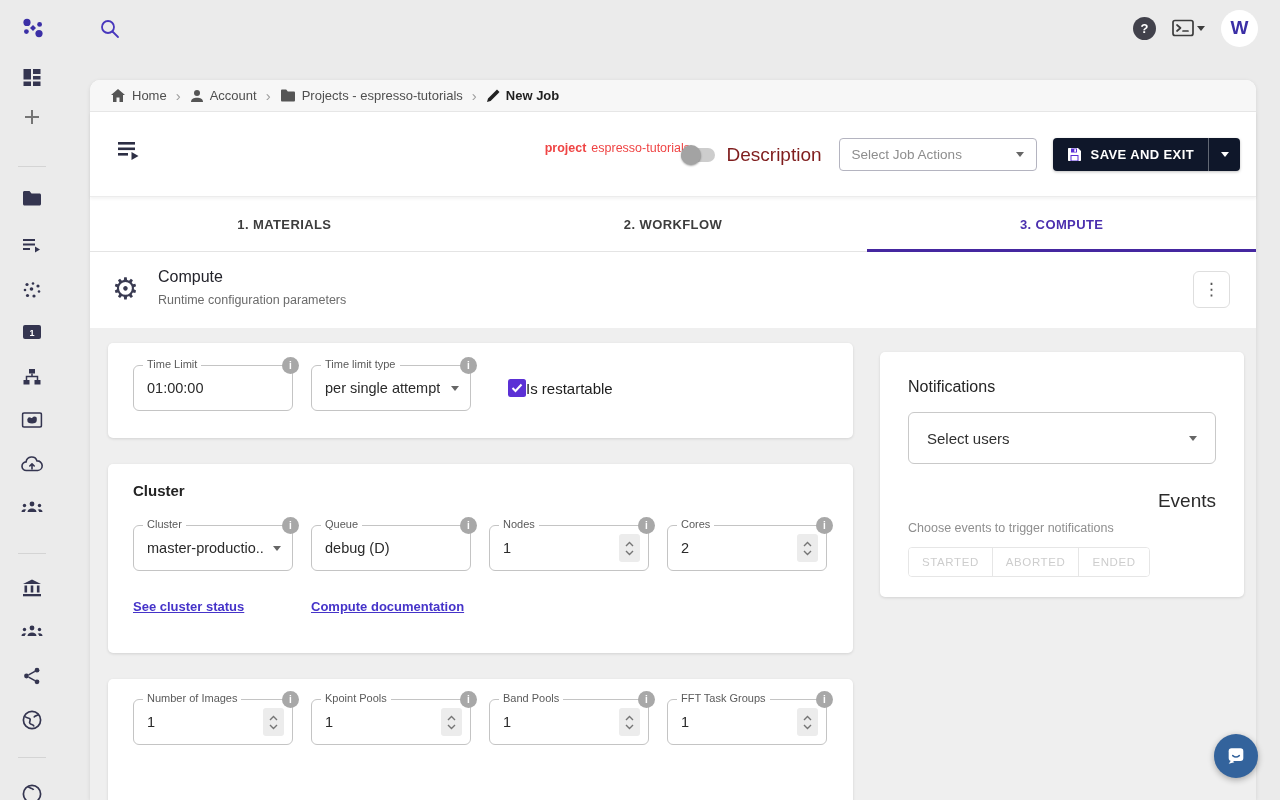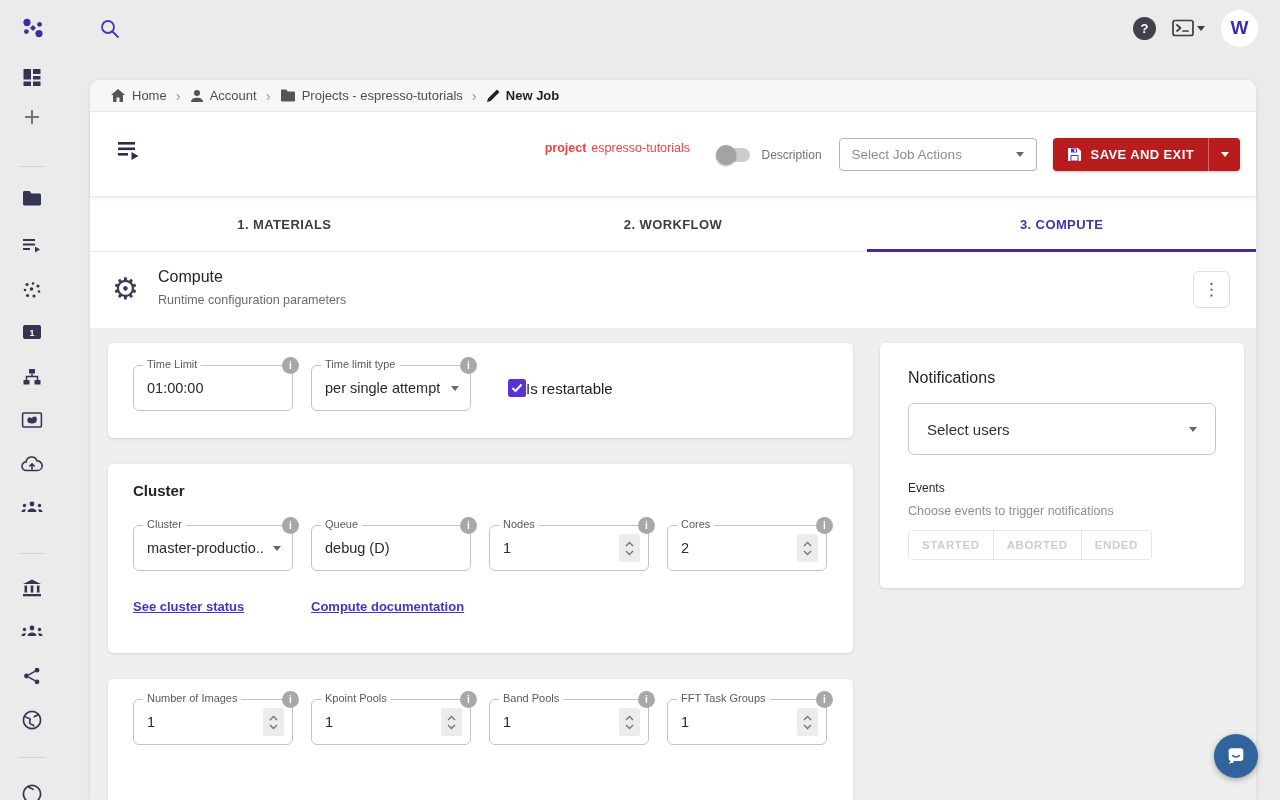--- a/index.html
+++ b/index.html
@@ -40,25 +40,25 @@
   .jobheader { position:relative; height:85px; border-bottom:1px solid #ececec; box-shadow:0 2px 3px rgba(0,0,0,.05); }
   .jh-icon { position:absolute; left:26px; top:26px; cursor:pointer; }
   .jh-titleblock { position:absolute; left:68px; top:16px; width:532px; }
   .jh-title { font-size:16px; color:#20242f; padding-bottom:7px; border-bottom:1px dashed #c6c6c6; cursor:text; }
   .jh-project { margin-top:13px; font-size:12.5px; color:#ef4444;text-align:right; }
   .jh-project b { margin-right:5px; }
   .jh-right { position:absolute; right:16px; top:0; height:85px; display:flex; align-items:center; }
   .toggle { width:34px; height:14px; background:#cdcdcd; border-radius:7px; position:relative; cursor:pointer; }
   .toggle .knob { position:absolute; left:0; top:-3px; width:20px; height:20px; border-radius:50%; background:#a3a3a3;
                   box-shadow:0 1px 2px rgba(0,0,0,.35); }
-  .desc-label { margin-left:12px; font-size:12px; color:#737373; }
+  .desc-label { margin-left:12px; font-size:19px; color:#7f1d1d; }
   .actions-select { margin-left:17px; width:198px; height:33px; border:1px solid #b4b4c0; border-radius:4px; background:#fff;
                     display:flex; align-items:center; padding:0 12px; cursor:pointer; }
   .actions-select span { flex:1; font-size:13.5px; color:#8d8d8d; }
-  .savebtn { margin-left:16px; height:33px; display:flex; background:#b91c1c; border-radius:4px; overflow:hidden;
+  .savebtn { margin-left:16px; height:33px; display:flex; background:#0f172a; border-radius:4px; overflow:hidden;
              box-shadow:0 1px 3px rgba(0,0,0,.25); cursor:pointer; }
   .save-main { display:flex; align-items:center; gap:9px; padding:0 14px; }
   .save-main span { color:#fff; font-size:13px; font-weight:bold; letter-spacing:.4px; }
   .save-caret { width:32px; display:flex; align-items:center; justify-content:center; border-left:1px solid rgba(255,255,255,.35); }
   .save-caret i { width:0; height:0; border-left:4px solid transparent; border-right:4px solid transparent; border-top:5px solid #fff; }
 
   .tabs { display:flex; height:55px; border-bottom:1px solid #e4e4e4; }
   .tab { flex:1; position:relative; display:flex; align-items:center; justify-content:center;
          font-size:13px; font-weight:bold; letter-spacing:.4px; color:#3d3d3d; cursor:pointer; }
   .tab.active { color:#4b2fae; }
@@ -69,21 +69,21 @@
   .ch-title { position:absolute; left:68px; top:16px; font-size:16px; color:#23232b; }
   .ch-sub { position:absolute; left:68px; top:41px; font-size:12.5px; color:#6b6b6b; }
   .kebab-btn { position:absolute; right:26px; top:19px; width:37px; height:37px; border:1px solid #dedede; border-radius:6px;
                background:#fff; display:flex; align-items:center; justify-content:center; font-size:17px; color:#555; cursor:pointer; }
 
   .content { position:absolute; left:0; right:0; top:248px; bottom:0; background:#efefef; overflow:hidden; }
   .card { position:absolute; background:#fff; border-radius:5px; box-shadow:0 1px 3px rgba(0,0,0,.12); }
   .card-a { left:18px; top:15px; width:745px; height:95px; padding:22px 0 0 25px; }
   .card-b { left:18px; top:136px; width:745px; height:189px; padding:18px 0 0 25px; }
   .card-c { left:18px; top:351px; width:745px; height:200px; padding:20px 0 0 25px; }
-  .card-r { left:790px; top:15px; width:364px; height:245px; padding:26px 28px 0 28px; }
+  .card-r { left:790px; top:24px; width:364px; height:245px; padding:26px 28px 0 28px; }
 
   .crow { display:flex; align-items:center; }
   .field { position:relative; width:160px; height:46px; border:1px solid #c4c4c4; border-radius:6px; background:#fff;
            margin-right:18px; cursor:text; }
   .flabel { position:absolute; top:-8px; left:9px; padding:0 4px; background:#fff; font-size:11px; color:#5a5a5a; white-space:nowrap; }
   .fvalue { position:absolute; left:13px; top:50%; transform:translateY(-50%); font-size:14.5px; color:#2a2a2a;
             white-space:nowrap; overflow:hidden; max-width:118px; }
   .info-badge { position:absolute; top:-9px; right:-7px; width:17px; height:17px; border-radius:50%; background:#a8a8a8;
                 color:#fff; font-size:10px; font-weight:bold; display:flex; align-items:center; justify-content:center; cursor:pointer; }
   .sel-caret { position:absolute; right:11px; top:50%; margin-top:-2px; width:0; height:0;
@@ -99,24 +99,24 @@
   .card-b .card-h { margin-bottom:26px; }
   .card-c .card-h { margin-bottom:25px; }
   .linkrow { display:flex; margin-top:28px; }
   .plink { font-size:13px; font-weight:bold; color:#4533c9; text-decoration:underline; cursor:pointer; }
   .plink:first-child { width:178px; }
 
   .notif-title { font-size:16px; color:#242424; }
   .users-select { margin-top:16px; height:52px; border:1px solid #c9c9c9; border-radius:6px; position:relative;
                   display:flex; align-items:center; padding:0 18px; cursor:pointer; }
   .users-select span { flex:1; font-size:15px; color:#303030; }
-  .events-title { margin-top:26px; font-size:12px; color:#2b2b2b; }
+  .events-title { margin-top:26px; font-size:19px; color:#2b2b2b;text-align:right; }
   .events-sub { margin-top:9px; font-size:12.5px; color:#8f8f8f; }
   .btn-group { margin-top:12px; display:inline-flex; border:1px solid #e6e6e6; border-radius:4px; overflow:hidden; }
-  .ev-btn { background:#fff; border:none; border-right:1px solid #e6e6e6; padding:8px 13px; font-size:11.5px; font-weight:bold;
+  .ev-btn { background:#fff; border:none; border-right:1px solid #e6e6e6; padding:8px 13px; font-size:11.5px; font-weight:normal;
             letter-spacing:.6px; color:#cdcdcd; font-family:"Liberation Sans",sans-serif; cursor:pointer; }
   .ev-btn:last-child { border-right:none; }
 
   .chat-fab { position:absolute; right:22px; bottom:22px; width:44px; height:44px; border-radius:50%; background:#33639c;
               box-shadow:0 2px 6px rgba(0,0,0,.3); display:flex; align-items:center; justify-content:center; cursor:pointer; }
 </style>
 </head>
 <body>
 
 <div class="screen">

